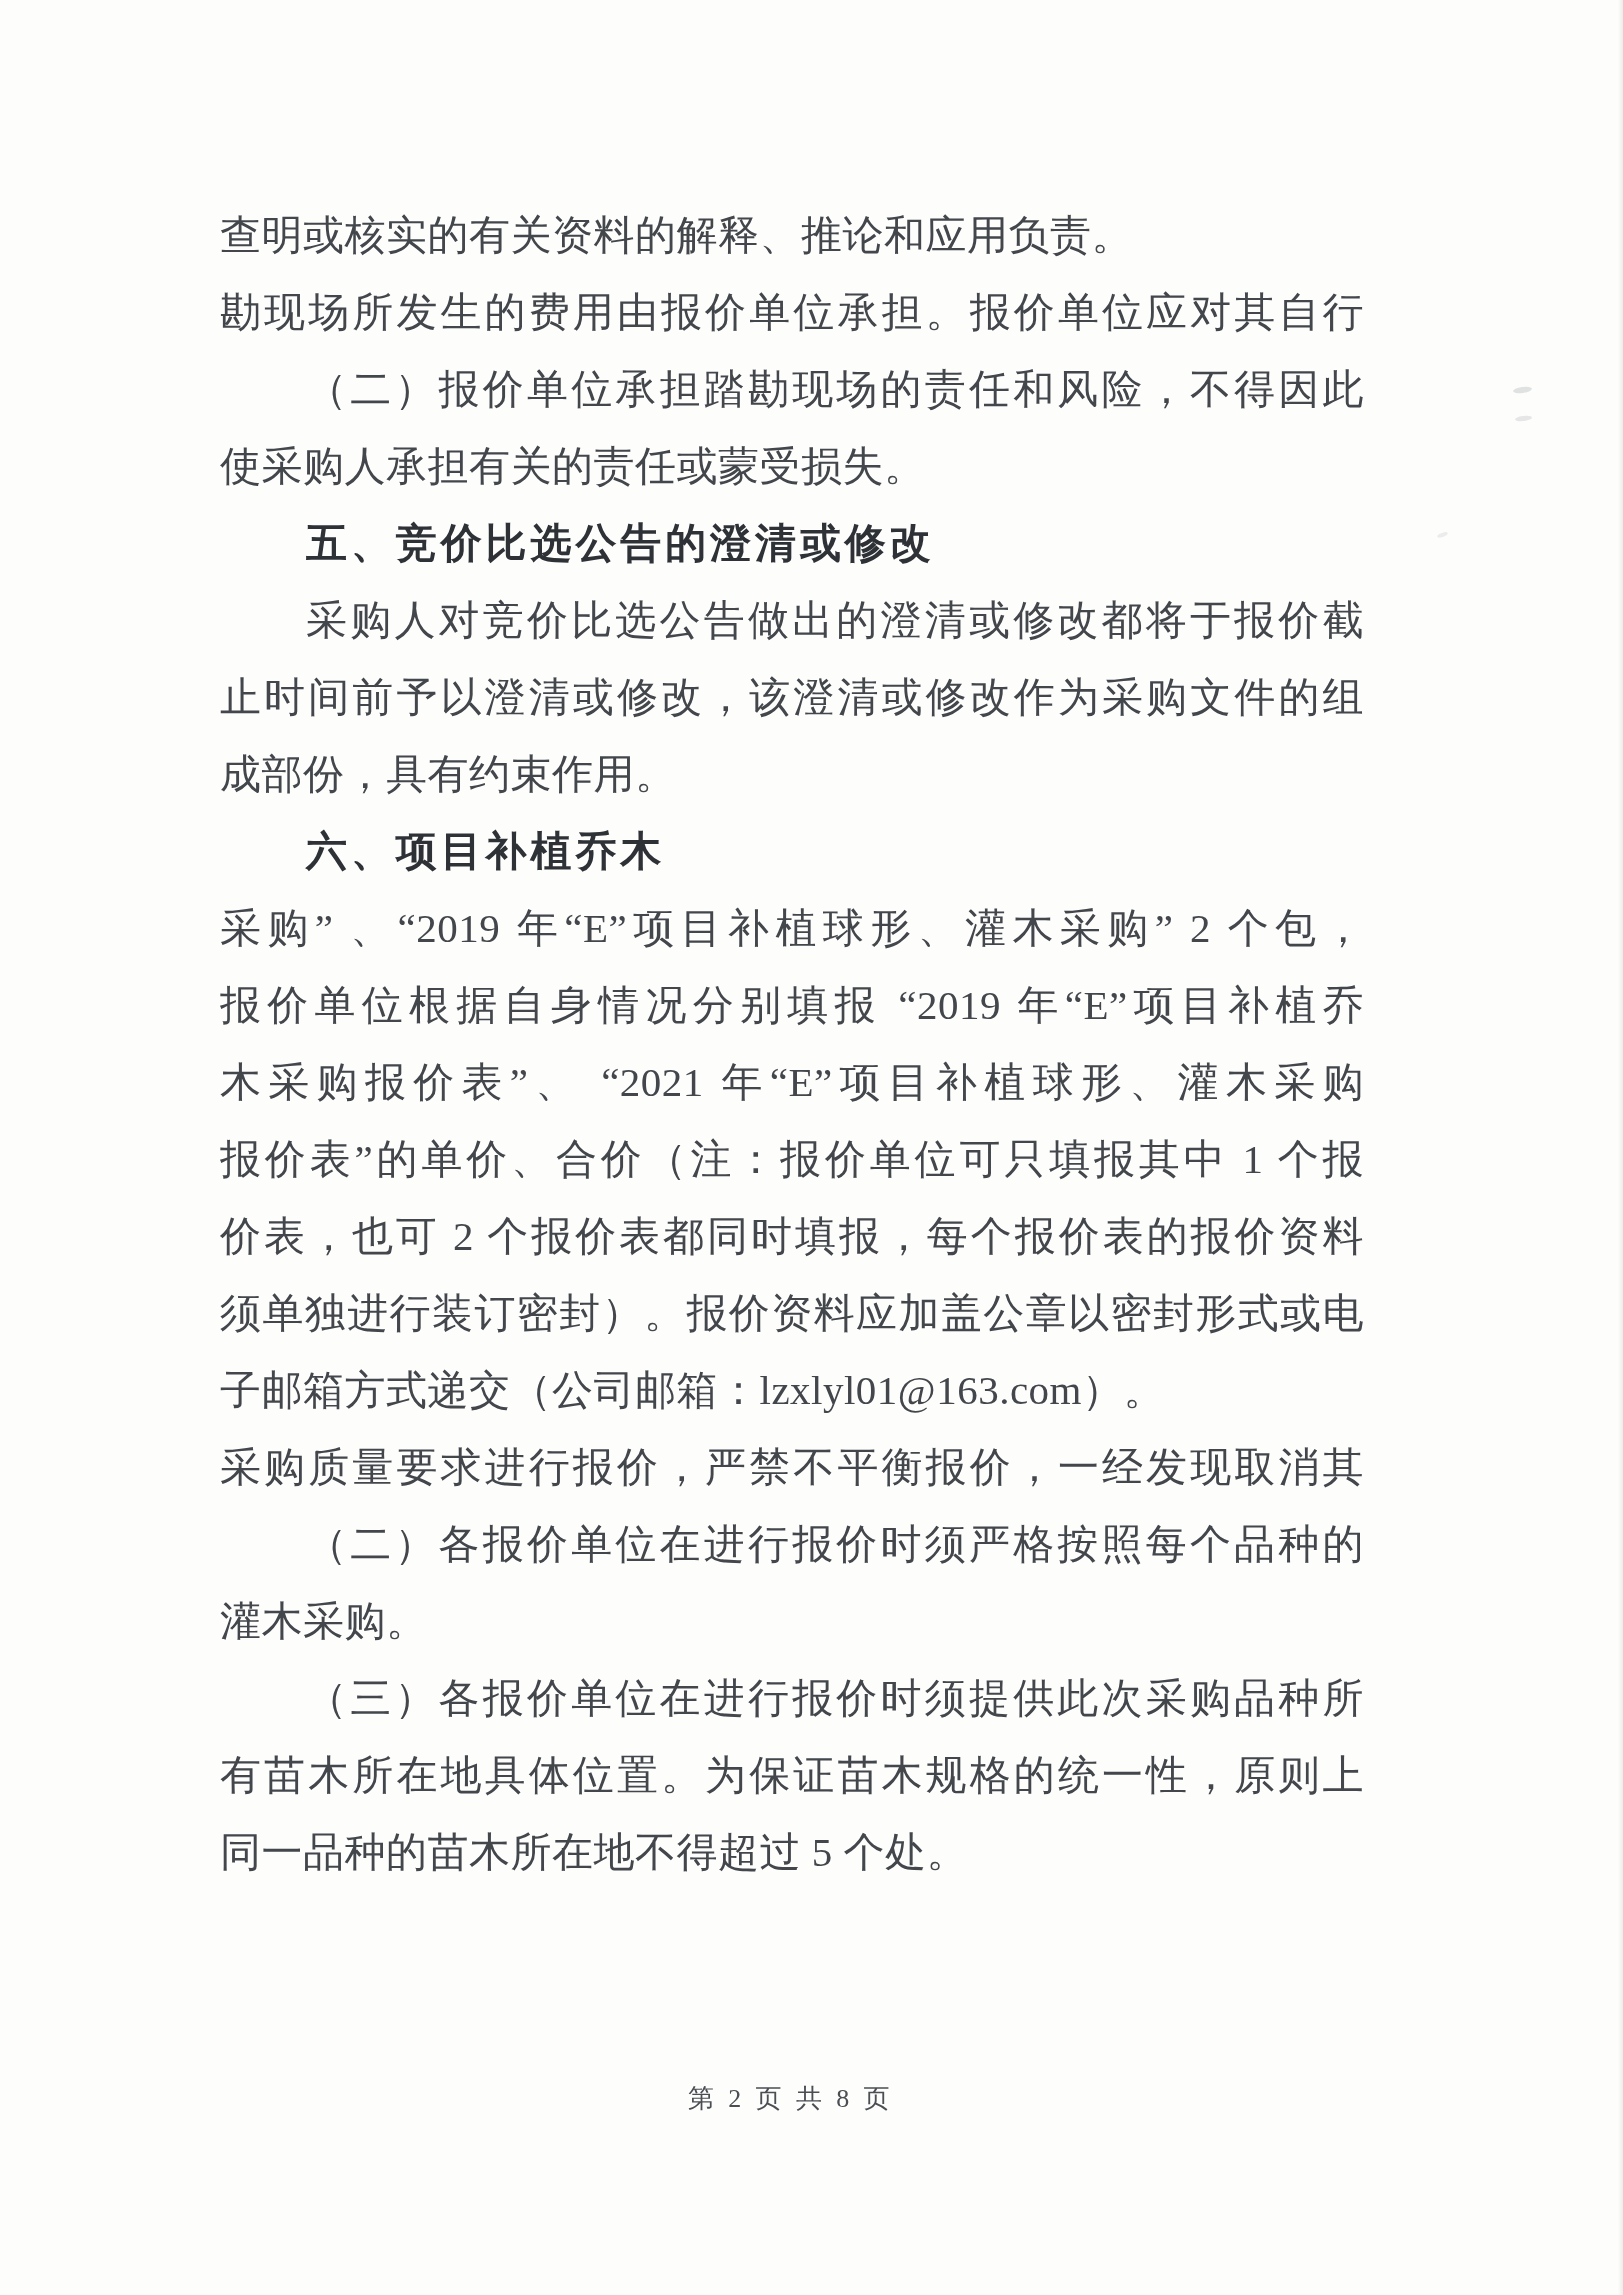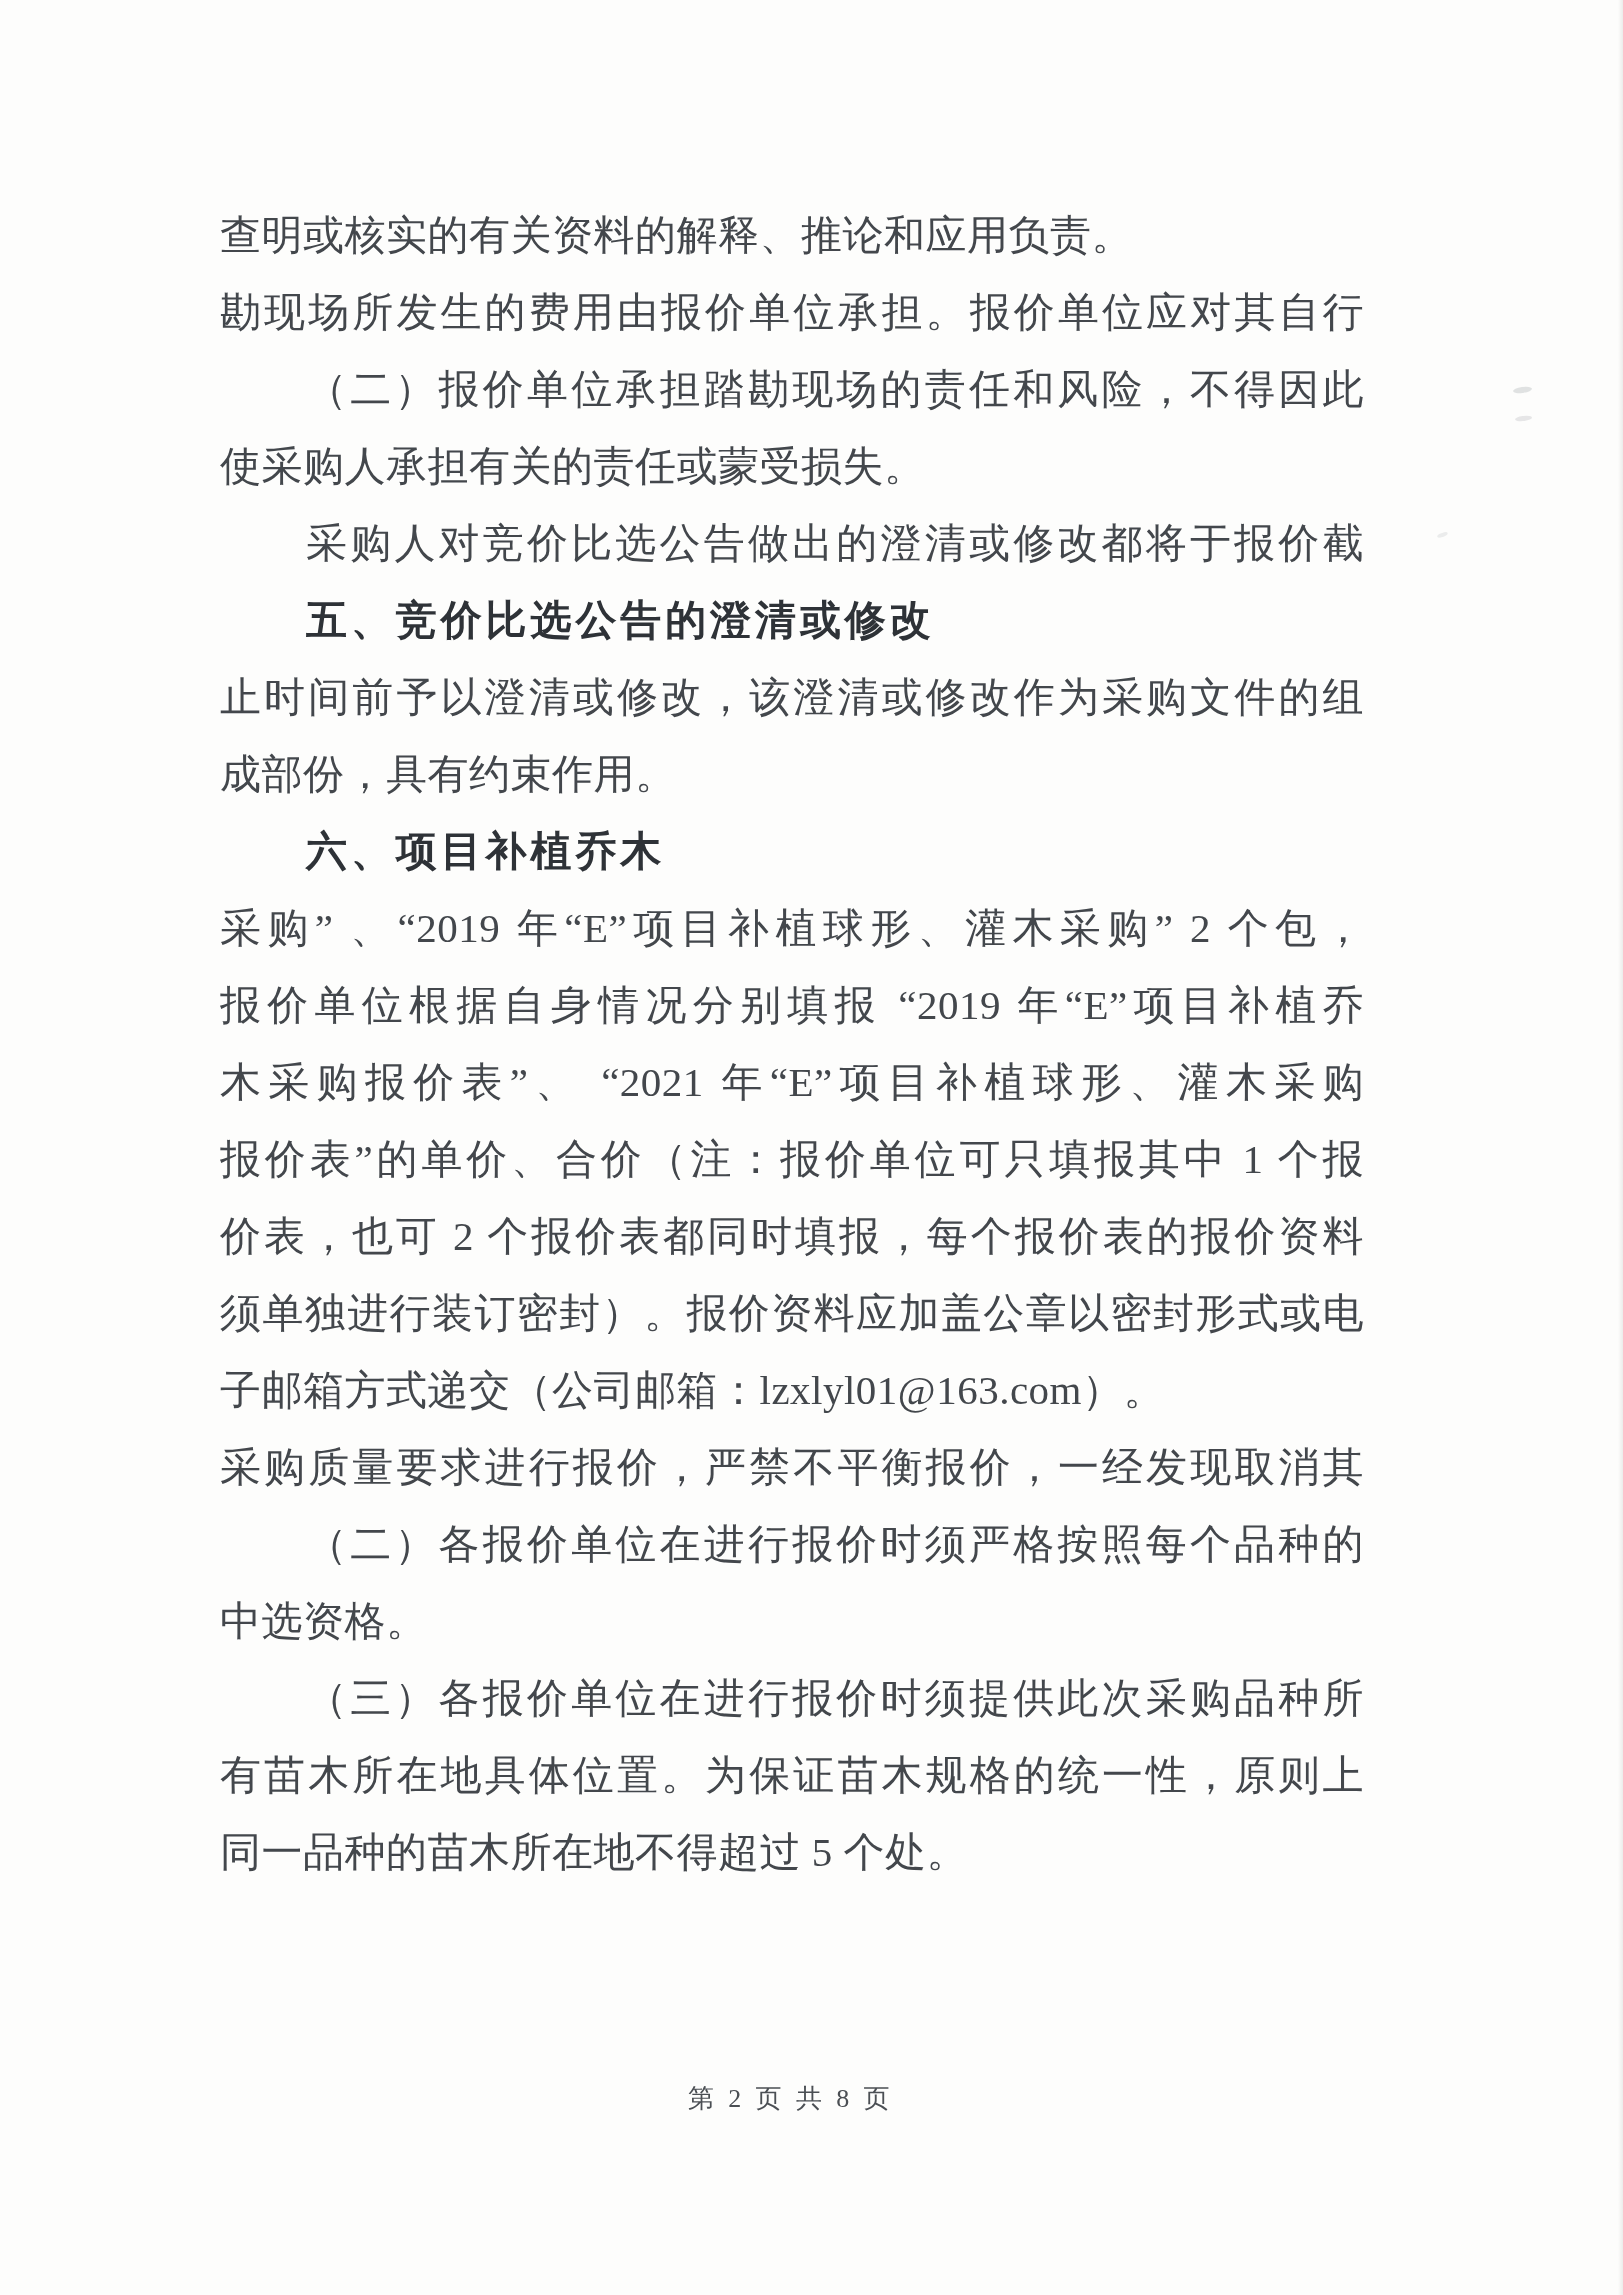--- a/index.html
+++ b/index.html
@@ -85,35 +85,35 @@
 </head>
 <body>
 
 <div class="page">
 
   <div class="content">
     <div class="line">查明或核实的有关资料的解释、推论和应用负责。</div>
     <div class="line justify">勘现场所发生的费用由报价单位承担。报价单位应对其自行</div>
     <div class="line justify indent">（二）报价单位承担踏勘现场的责任和风险，不得因此</div>
     <div class="line">使采购人承担有关的责任或蒙受损失。</div>
+    <div class="line heading indent">五、竞价比选公告的澄清或修改</div>
     <div class="line justify indent">采购人对竞价比选公告做出的澄清或修改都将于报价截</div>
-    <div class="line heading indent">五、竞价比选公告的澄清或修改</div>
     <div class="line justify">止时间前予以澄清或修改，该澄清或修改作为采购文件的组</div>
     <div class="line">成部份，具有约束作用。</div>
     <div class="line heading indent">六、项目补植乔木</div>
     <div class="line justify">采购” 、“2019 年“E”项目补植球形、灌木采购” 2 个包，</div>
     <div class="line justify">报价单位根据自身情况分别填报 “2019 年“E”项目补植乔</div>
     <div class="line justify">木采购报价表”、 “2021 年“E”项目补植球形、灌木采购</div>
     <div class="line justify">报价表”的单价、合价（注：报价单位可只填报其中 1 个报</div>
     <div class="line justify">价表，也可 2 个报价表都同时填报，每个报价表的报价资料</div>
     <div class="line justify">须单独进行装订密封）。报价资料应加盖公章以密封形式或电</div>
     <div class="line">子邮箱方式递交（公司邮箱：lzxlyl01@163.com）。</div>
     <div class="line justify">采购质量要求进行报价，严禁不平衡报价，一经发现取消其</div>
     <div class="line justify indent">（二）各报价单位在进行报价时须严格按照每个品种的</div>
-    <div class="line">中选资格。</div>
+    <div class="line">灌木采购。</div>
     <div class="line justify indent">（三）各报价单位在进行报价时须提供此次采购品种所</div>
     <div class="line justify">有苗木所在地具体位置。为保证苗木规格的统一性，原则上</div>
     <div class="line">同一品种的苗木所在地不得超过 5 个处。</div>
   </div>
 
   <div class="footer">第 2 页 共 8 页</div>
 
   <div class="artifact artifact-1"></div>
   <div class="artifact artifact-2"></div>
   <div class="artifact artifact-3"></div>

